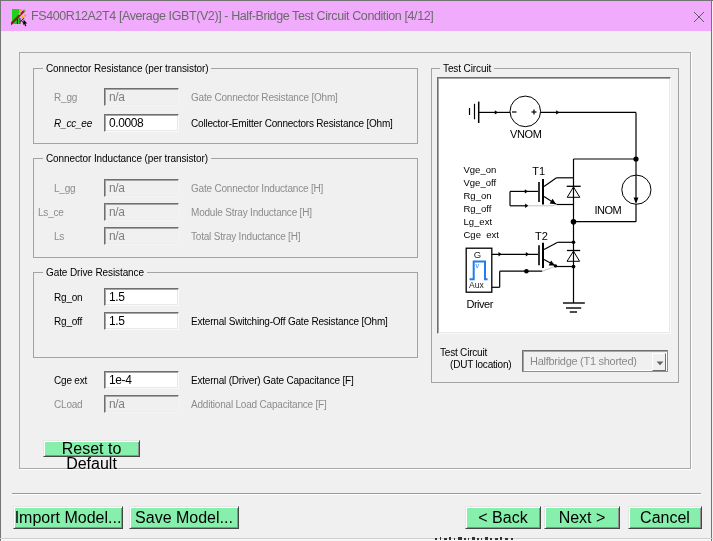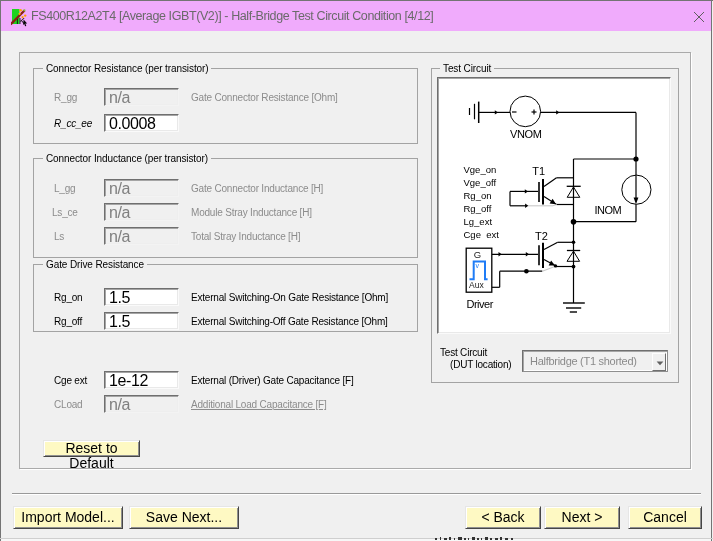--- a/index.html
+++ b/index.html
@@ -10,26 +10,26 @@
 #titlebar { position:absolute; left:1px; top:1px; width:710px; height:30px; background:#f0abfc; }
 #title { position:absolute; left:30px; top:8px; font-size:12.5px; color:#6a6a6a; letter-spacing:-0.4px; white-space:nowrap; }
 #closex { position:absolute; left:692px; top:10px; }
 .grp { position:absolute; border:1px solid #a3a3a3; }
 .gt { position:absolute; top:-6px; background:#f0f0f0; padding:0 3px; font-size:10px; letter-spacing:-0.1px; color:#000; white-space:nowrap; line-height:11px; }
 .lab { position:absolute; font-size:10px; letter-spacing:-0.2px; color:#000; white-space:nowrap; }
 .gray { color:#8c8c8c; }
 .inp { position:absolute; width:75px; height:18px; background:#fff; letter-spacing:-0.4px;
   border:1px solid; border-color:#6f6f6f #fafafa #fafafa #6f6f6f;
   box-shadow: inset 1px 1px 0 #a5a5a5, inset -1px -1px 0 #e9e9e9;
-  font-size:16px; color:#000; padding:3px 0 0 4px; line-height:11px; }
+  font-size:12px; color:#000; padding:3px 0 0 4px; line-height:11px; }
 .inp.dis { background:#f0f0f0; color:#7f7f7f; box-shadow: inset 1px 1px 0 #a5a5a5, inset -1px -1px 0 #eeeeee; border-color:#6f6f6f #f3f3f3 #f3f3f3 #6f6f6f; }
-.btn { position:absolute; background:#fef9c3; text-align:center;
+.btn { position:absolute; background:#86efac; text-align:center;
   border:1px solid; border-color:#e6e6e6 #464646 #464646 #e6e6e6;
   box-shadow: inset 1px 1px 0 #ffffff, inset -1px -1px 0 #909090;
-  font-size:14px; color:#000; }
+  font-size:16px; color:#000; }
 </style>
 </head>
 <body>
 <div id="win">
 
   <div class="bl" style="left:0;top:0;width:713px;height:1px;"></div>
   <div class="bl" style="left:0;top:0;width:1px;height:541px;"></div>
   <div class="bl" style="left:711px;top:0;width:1px;height:541px;"></div>
 
   <div id="frame" style="position:absolute;left:19px;top:52px;width:672px;height:417px;
@@ -54,50 +54,50 @@
   </div>
 
   <div class="grp" style="left:33px;top:68px;width:385px;height:76px;">
     <span class="gt" style="left:9px;">Connector Resistance (per transistor)</span>
   </div>
   <div class="lab gray" style="left:54px;top:92px;">R_gg</div>
   <div class="inp dis" style="left:104px;top:88px;">n/a</div>
   <div class="lab gray" style="left:191px;top:92px;">Gate Connector Resistance [Ohm]</div>
   <div class="lab" style="left:54px;top:118px;font-style:italic;">R_cc_ee</div>
   <div class="inp" style="left:104px;top:114px;">0.0008</div>
+  <div class="lab" style="left:191px;top:118px;">Collector-Emitter Connectors Resistance [Ohm]</div>
 
   <div class="grp" style="left:33px;top:158px;width:385px;height:100px;">
     <span class="gt" style="left:9px;">Connector Inductance (per transistor)</span>
   </div>
   <div class="lab gray" style="left:54px;top:183px;">L_gg</div>
   <div class="inp dis" style="left:104px;top:179px;">n/a</div>
   <div class="lab gray" style="left:191px;top:183px;">Gate Connector Inductance [H]</div>
-  <div class="lab gray" style="left:52px;top:207px;">Ls_ce</div>
+  <div class="lab gray" style="left:38px;top:207px;">Ls_ce</div>
   <div class="inp dis" style="left:104px;top:203px;">n/a</div>
   <div class="lab gray" style="left:191px;top:207px;">Module Stray Inductance [H]</div>
   <div class="lab gray" style="left:54px;top:231px;">Ls</div>
   <div class="inp dis" style="left:104px;top:227px;">n/a</div>
   <div class="lab gray" style="left:191px;top:231px;">Total Stray Inductance [H]</div>
 
-  <div class="grp" style="left:33px;top:264px;width:385px;height:68px;">
+  <div class="grp" style="left:33px;top:272px;width:385px;height:86px;">
     <span class="gt" style="left:9px;">Gate Drive Resistance</span>
   </div>
   <div class="lab" style="left:54px;top:292px;">Rg_on</div>
   <div class="inp" style="left:104px;top:288px;">1.5</div>
-  <div class="lab" style="left:191px;top:292px;">External Switching-On Gate Resistance [Ohm]</div>
   <div class="lab" style="left:54px;top:316px;">Rg_off</div>
   <div class="inp" style="left:104px;top:312px;">1.5</div>
   <div class="lab" style="left:191px;top:316px;">External Switching-Off Gate Resistance [Ohm]</div>
 
   <div class="lab" style="left:54px;top:375px;">Cge ext</div>
-  <div class="inp" style="left:104px;top:371px;">1e-12</div>
+  <div class="inp" style="left:104px;top:371px;">1e-4</div>
   <div class="lab" style="left:191px;top:375px;">External (Driver) Gate Capacitance [F]</div>
   <div class="lab gray" style="left:54px;top:399px;">CLoad</div>
   <div class="inp dis" style="left:104px;top:395px;">n/a</div>
-  <div class="lab gray" style="left:191px;top:399px;text-decoration:underline;">Additional Load Capacitance [F]</div>
+  <div class="lab gray" style="left:191px;top:399px;">Additional Load Capacitance [F]</div>
 
   <div class="btn" style="left:43px;top:440px;width:97px;height:17px;line-height:15px;">Reset to Default</div>
 
   <div class="grp" style="left:431px;top:68px;width:248px;height:315px;">
     <span class="gt" style="left:8px;">Test Circuit</span>
   </div>
   <div id="panel" style="position:absolute;left:437px;top:77px;width:234px;height:257px;background:#fff;
     border:1px solid; border-color:#6f6f6f #fafafa #fafafa #6f6f6f;
     box-shadow: inset 1px 1px 0 #a5a5a5, inset -1px -1px 0 #e9e9e9;"></div>
   <svg id="circuit" width="231" height="258" viewBox="0 0 231 258" style="position:absolute;left:439px;top:79px;font-family:'Liberation Sans',sans-serif;">
@@ -224,21 +224,21 @@
       <svg width="12" height="16" viewBox="0 0 12 16">
           <path d="M3.6 7.6 L10.4 7.6 L7 11.2 Z" fill="#606060"></path>
         </svg>
     </div>
   </div>
 
   <div style="position:absolute;left:12px;top:493px;width:689px;height:1px;background:#999999;"></div>
   <div style="position:absolute;left:12px;top:494px;width:689px;height:1px;background:#ffffff;"></div>
 
   <div class="btn" style="left:13px;top:506px;width:110px;height:23px;line-height:21px;">Import Model...</div>
-  <div class="btn" style="left:129px;top:506px;width:110px;height:23px;line-height:21px;">Save Next...</div>
+  <div class="btn" style="left:129px;top:506px;width:110px;height:23px;line-height:21px;">Save Model...</div>
   <div class="btn" style="left:465px;top:506px;width:76px;height:23px;line-height:21px;">&lt; Back</div>
   <div class="btn" style="left:544px;top:506px;width:76px;height:23px;line-height:21px;">Next &gt;</div>
   <div class="btn" style="left:628px;top:506px;width:74px;height:23px;line-height:21px;">Cancel</div>
 
   <div style="position:absolute;left:0px;top:538px;width:713px;height:1px;background:#cfcfcf;"></div>
   <div style="position:absolute;left:1px;top:539px;width:710px;height:2px;background:#f7f7f7;"></div>
   <svg width="80" height="4" viewBox="0 0 80 4" style="position:absolute;left:435px;top:537px;">
     <g fill="#333">
       <rect x="0" y="1" width="2" height="2"></rect>
         <rect x="5" y="0" width="1" height="3"></rect>

